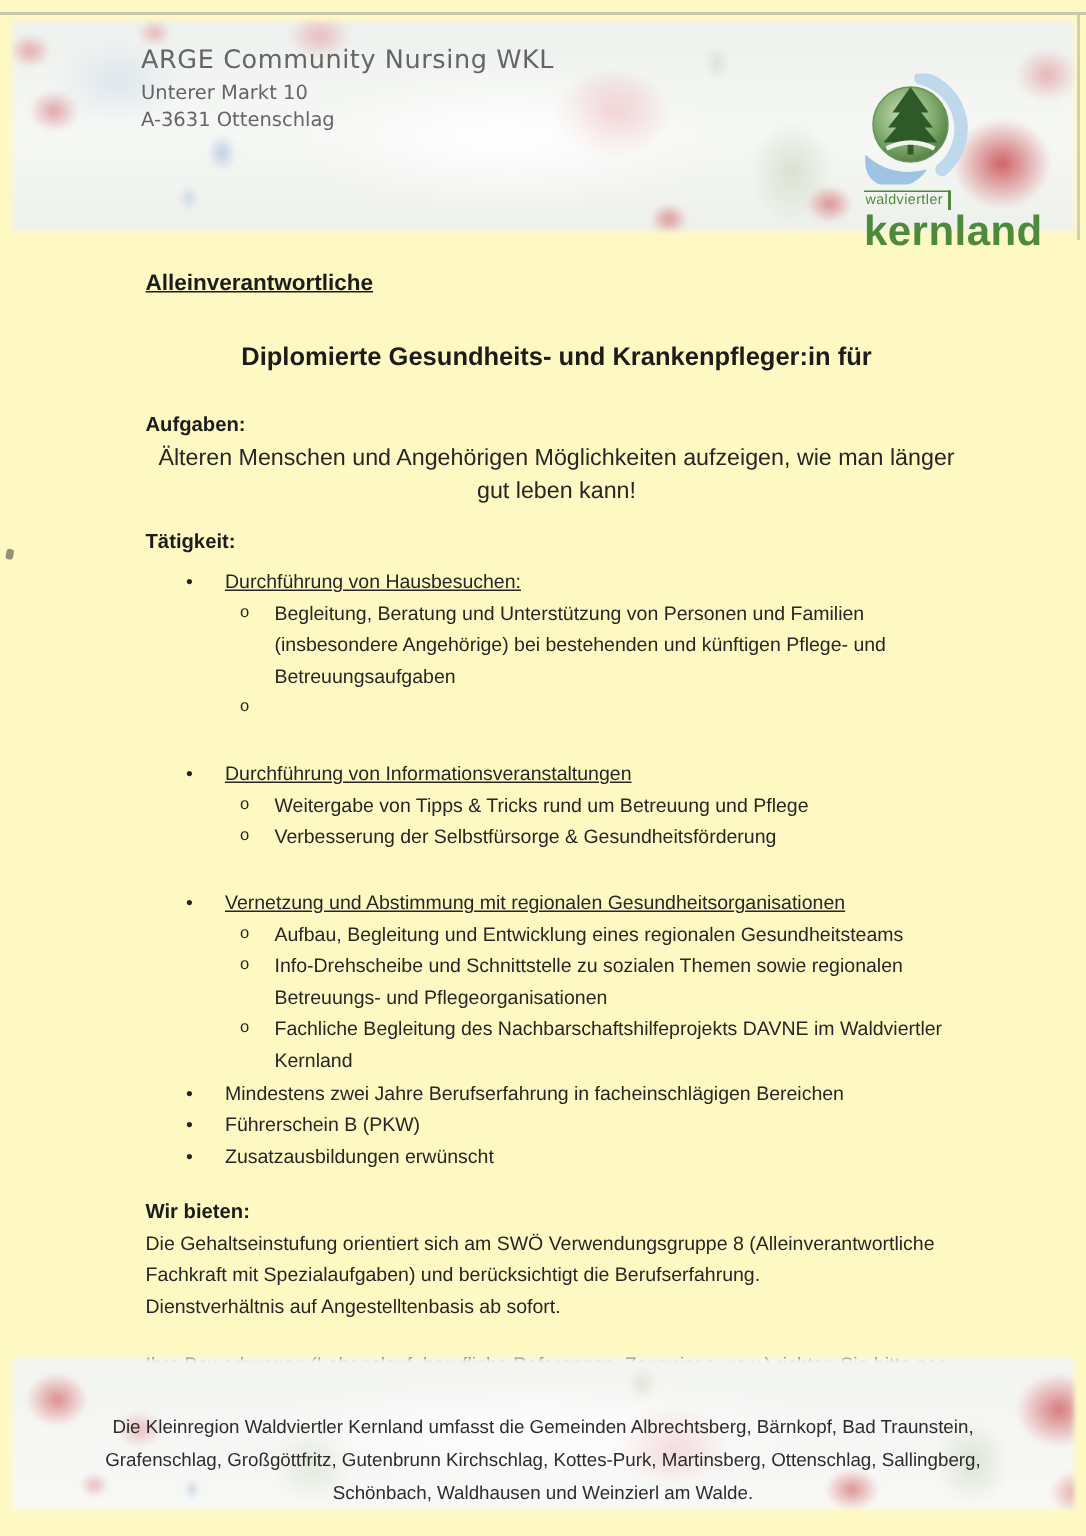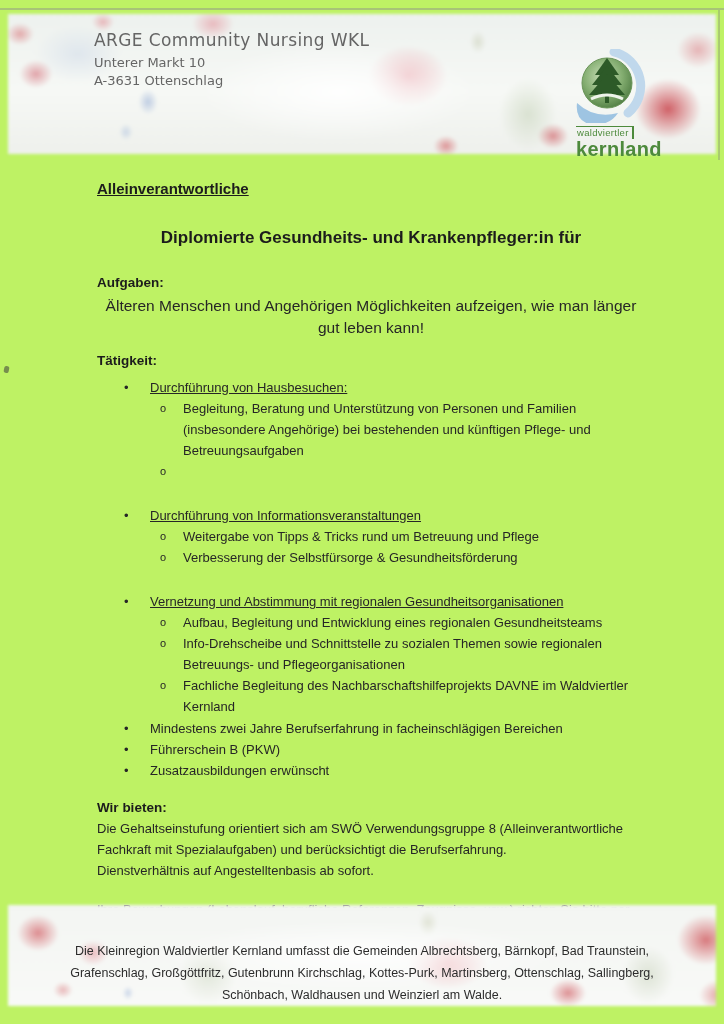--- a/index.html
+++ b/index.html
@@ -1,17 +1,17 @@
 <!DOCTYPE html>
 <html><head>
 <meta charset="utf-8">
 <style>
   html,body{margin:0;padding:0;background:#ffffff;}
   .page{
-    position:relative;width:724px;height:1024px;background:#bef264;
+    position:relative;width:724px;height:1024px;background:#fef9c3;
     font-family:"Liberation Sans",sans-serif;color:#262626;overflow:hidden;
   }
   
   .scan-topline{position:absolute;top:8px;left:0;width:724px;height:2px;background:rgba(140,140,140,.45);}
   .scan-rightline{position:absolute;top:10px;right:4px;width:2px;height:150px;background:rgba(130,130,130,.35);}
   .scan-mark{position:absolute;left:4px;top:366px;width:5px;height:7px;background:rgba(60,60,60,.55);border-radius:2px;transform:rotate(12deg);}
 
   
   .header-band{position:absolute;top:14px;left:8px;width:708px;height:140px;}
   .poppies{position:absolute;inset:0;filter:blur(1.6px);}
@@ -38,21 +38,21 @@
     position:absolute;left:86px;top:16px;z-index:2;
     font-family:"DejaVu Sans",sans-serif;color:#656565;
   }
   .org-name{font-size:17px;letter-spacing:.4px;margin-bottom:4px;}
   .addr{font-size:13px;line-height:18px;}
   .website{font-size:16px;margin-top:7px;text-decoration:underline;color:#5c5c5c;}
 
   .logo{position:absolute;left:562px;top:35px;width:92px;z-index:2;text-align:left;}
   .logo-words{margin-top:-4px;margin-left:6px;color:#4d8a3c;line-height:1;}
   .logo-word1{display:inline-block;font-size:9.5px;border-top:1.5px solid #4d8a3c;border-right:2px solid #4d8a3c;padding:1px 3px 1px 1px;letter-spacing:.3px;}
-  .logo-word2{font-size:20px;font-weight:bold;letter-spacing:.3px;margin-top:0;}
+  .logo-word2{font-size:28px;font-weight:bold;letter-spacing:.3px;margin-top:0;}
 
   
   .doc-body{position:absolute;left:97px;top:178px;width:548px;font-size:13px;line-height:21px;}
   .doc-label{font-size:15px;font-weight:bold;text-decoration:underline;color:#1c1c1c;margin:0 0 25px 0;}
   .job-title{font-size:17px;font-weight:bold;text-align:center;line-height:27px;color:#1c1c1c;margin:0 0 21px 0;}
   .sec-head{font-size:13.5px;font-weight:bold;color:#1c1c1c;margin:11px 0 2px 0;}
   .mission{font-size:15.5px;line-height:22px;text-align:center;margin:0 0 7px 0;}
   .group{margin:0 0 1px 0;}
   .group-gap{height:22px;}
   .l1{display:flex;margin-left:27px;}

